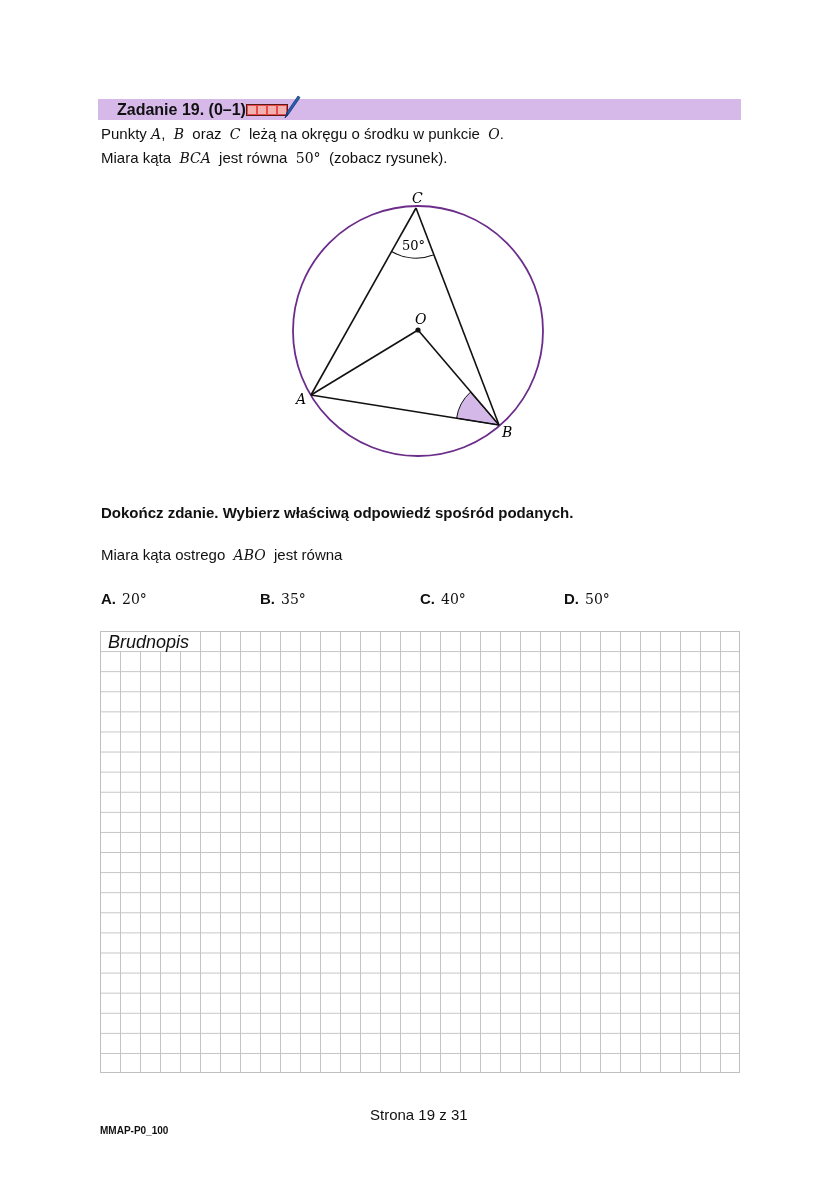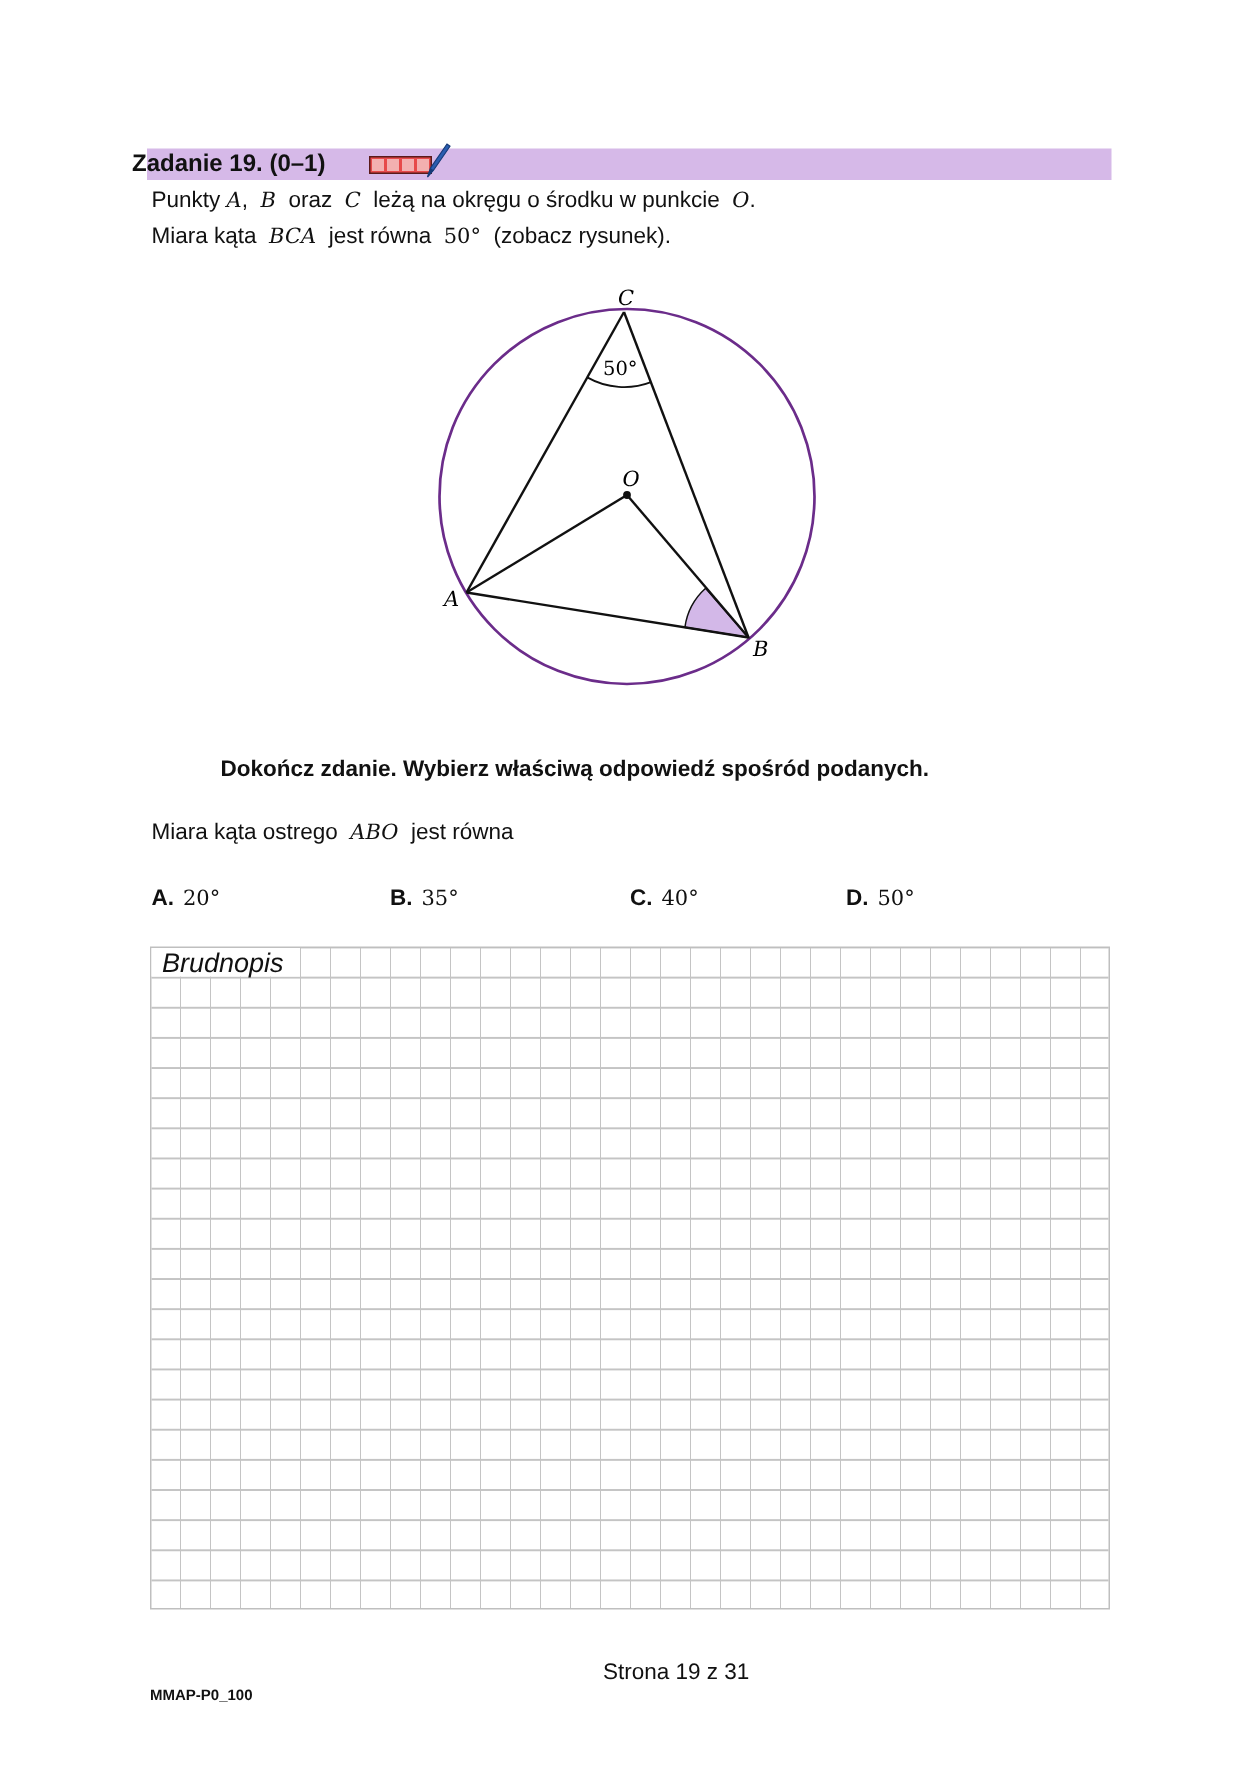--- a/index.html
+++ b/index.html
@@ -1,39 +1,39 @@
 <!DOCTYPE html>
 <html><head>
   <meta charset="utf-8">
   <style>
     html, body { margin: 0; padding: 0; background: #ffffff; }
     body { width: 840px; height: 1187px; position: relative; overflow: hidden;
            font-family: "Liberation Sans", sans-serif; color: #111; }
     .abs { position: absolute; }
     .header-bar { left: 98px; top: 99px; width: 643px; height: 21px; background: #d6b9e8; }
-    .header-title { left: 88px; top: 100px; font-size: 16px; font-weight: bold; line-height: 20px; white-space: nowrap; }
+    .header-title { left: 117px; top: 100px; font-size: 16px; font-weight: bold; line-height: 20px; white-space: nowrap; }
     .grade-boxes { left: 246px; top: 104px; display: flex; border: 1px solid #5a1a1a; background: #e74a4a; height: 10px; }
     .grade-boxes span { width: 8px; height: 8px; margin: 1px 1px; background: #f3b0b0; border: 0; display:block; }
     .pen-icon { left: 282px; top: 94px; width: 20px; height: 26px; }
     .line { font-size: 15px; line-height: 20px; white-space: pre; }
     .math { font-family: "DejaVu Serif", serif; font-style: italic; font-size: 14px; }
     .mathn { font-family: "DejaVu Serif", serif; font-size: 14px; }
-    .bold { font-weight: bold; margin-left: 46px; }
+    .bold { font-weight: bold; }
     .opt { font-size: 15px; line-height: 20px; white-space: nowrap; }
     .opt .lbl { font-weight: bold; margin-right: 6px; }
     .grid { left: 100px; top: 631px; width: 640px; height: 442px;
             border: 1px solid #bfbfbf; box-sizing: border-box;
             background-image:
               linear-gradient(to right, #c4c4c4 1px, transparent 1px),
               linear-gradient(to bottom, #c4c4c4 1px, transparent 1px);
             background-size: 20px 20px, 20px 20.1px;
             background-position: -1px -1px; }
     .grid-label-bg { left: 101px; top: 632px; width: 99px; height: 19px; background: #fff; }
     .grid-label { left: 108px; top: 632px; font-size: 18px; font-style: italic; line-height: 20px; }
-    .footer-page { left: 370px; top: 1105px; font-size: 15px; line-height: 20px; margin-left: 32px; }
+    .footer-page { left: 370px; top: 1105px; font-size: 15px; line-height: 20px; }
     .footer-code { left: 100px; top: 1124px; font-size: 10px; font-weight: bold; line-height: 14px; }
   </style>
 </head>
 <body>
 
 <div class="abs header-bar"></div>
 <div class="abs header-title">Zadanie 19. (0–1)</div>
 <div class="abs grade-boxes">
   <span></span>
   <span></span>

